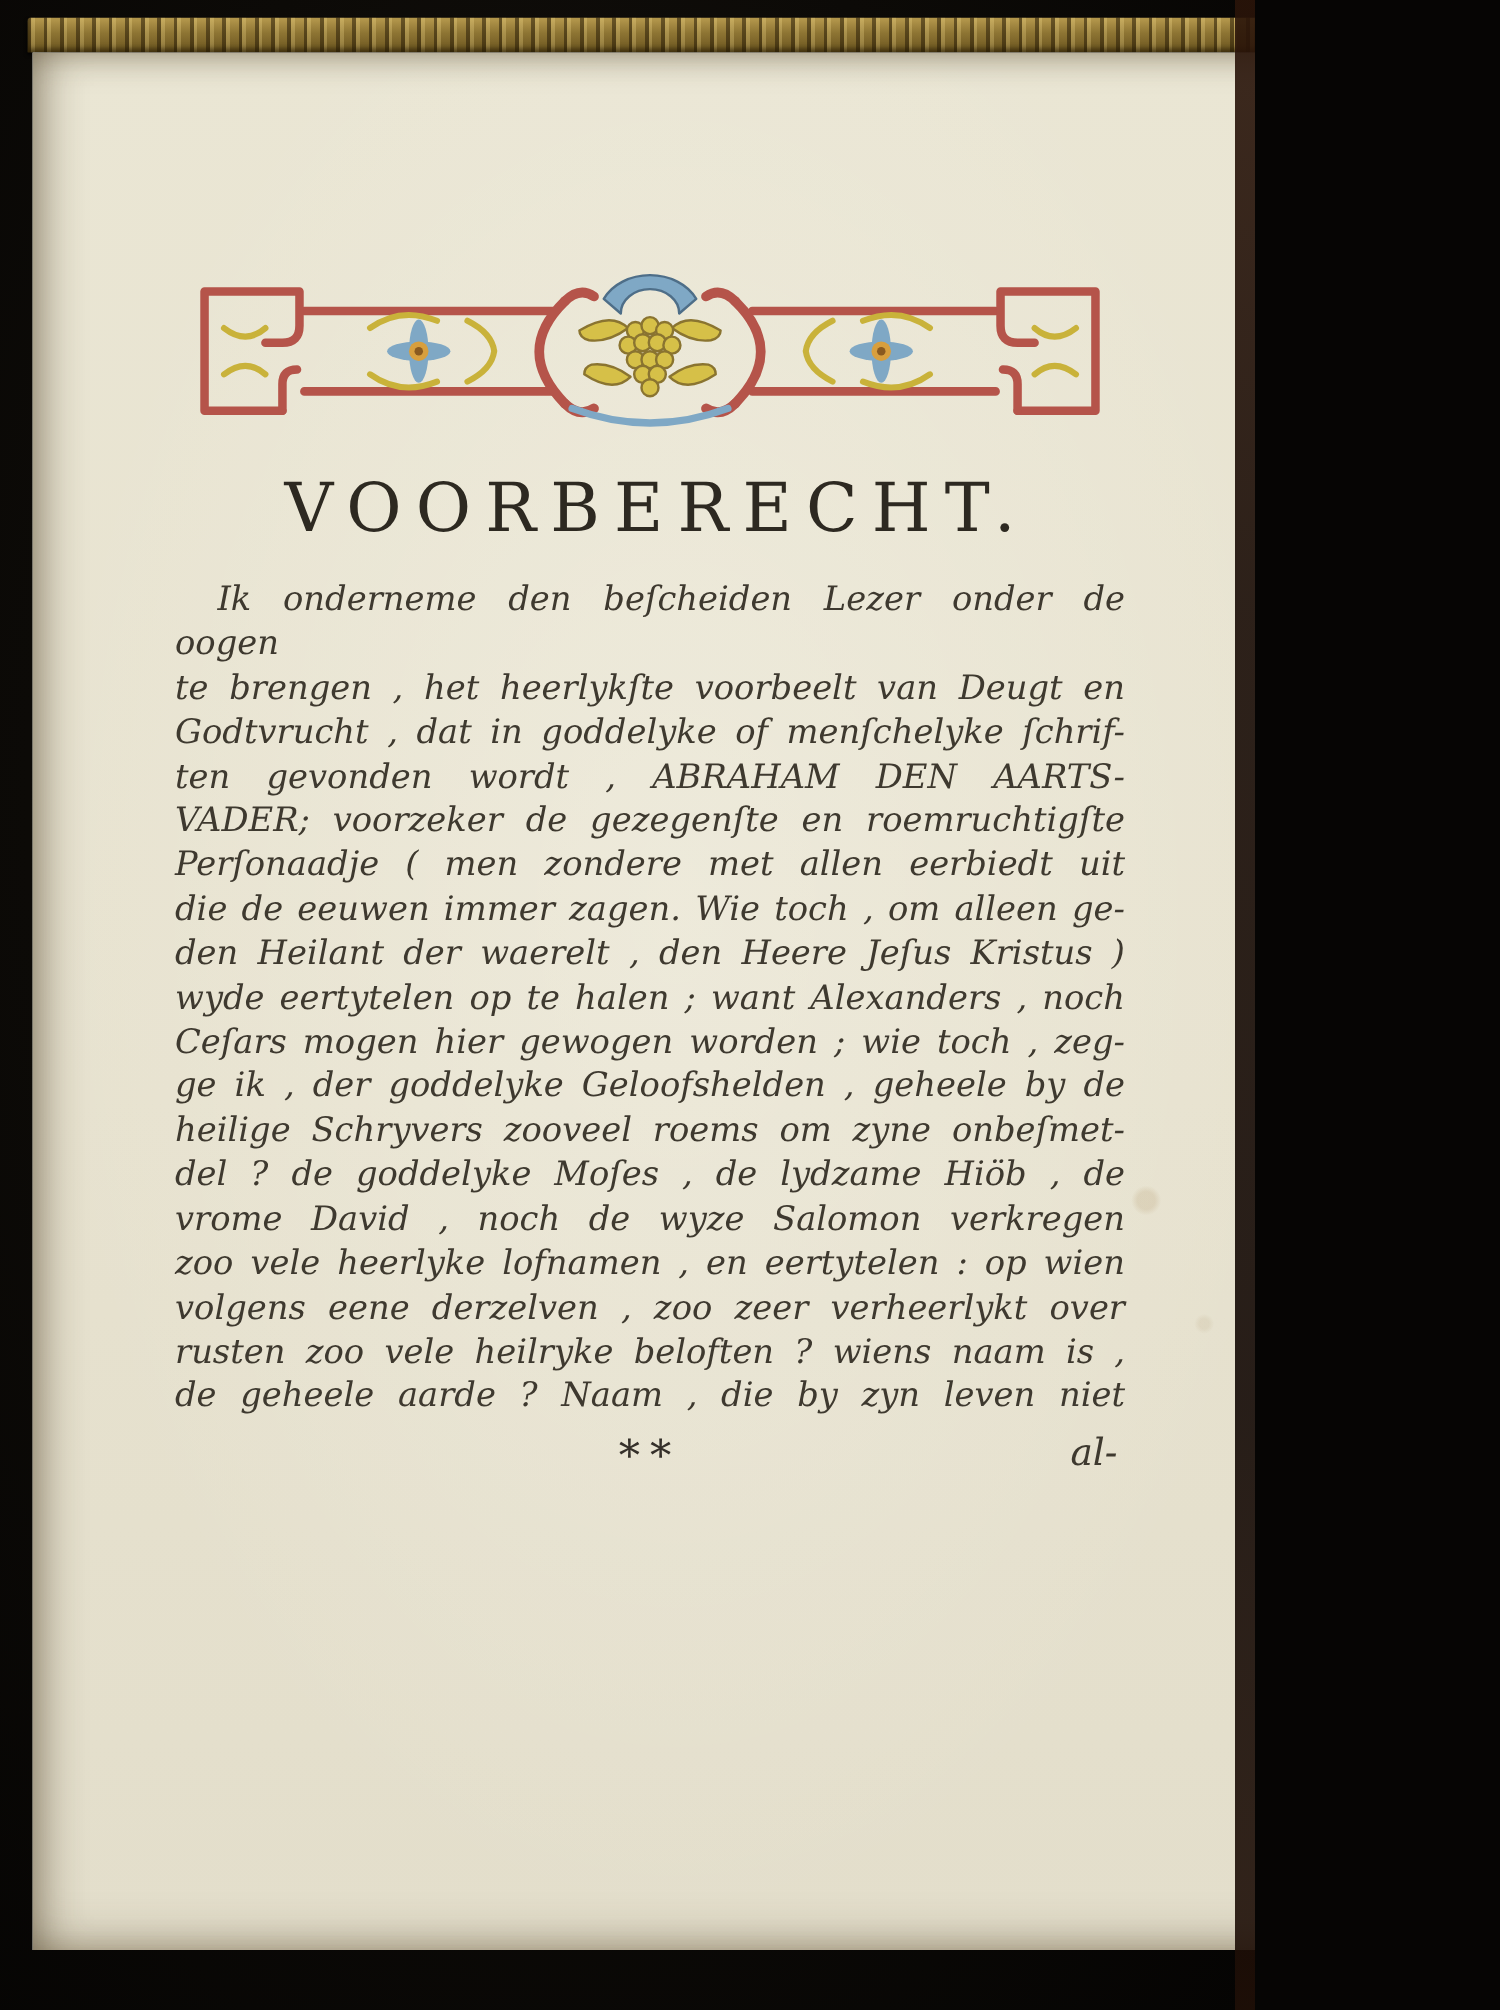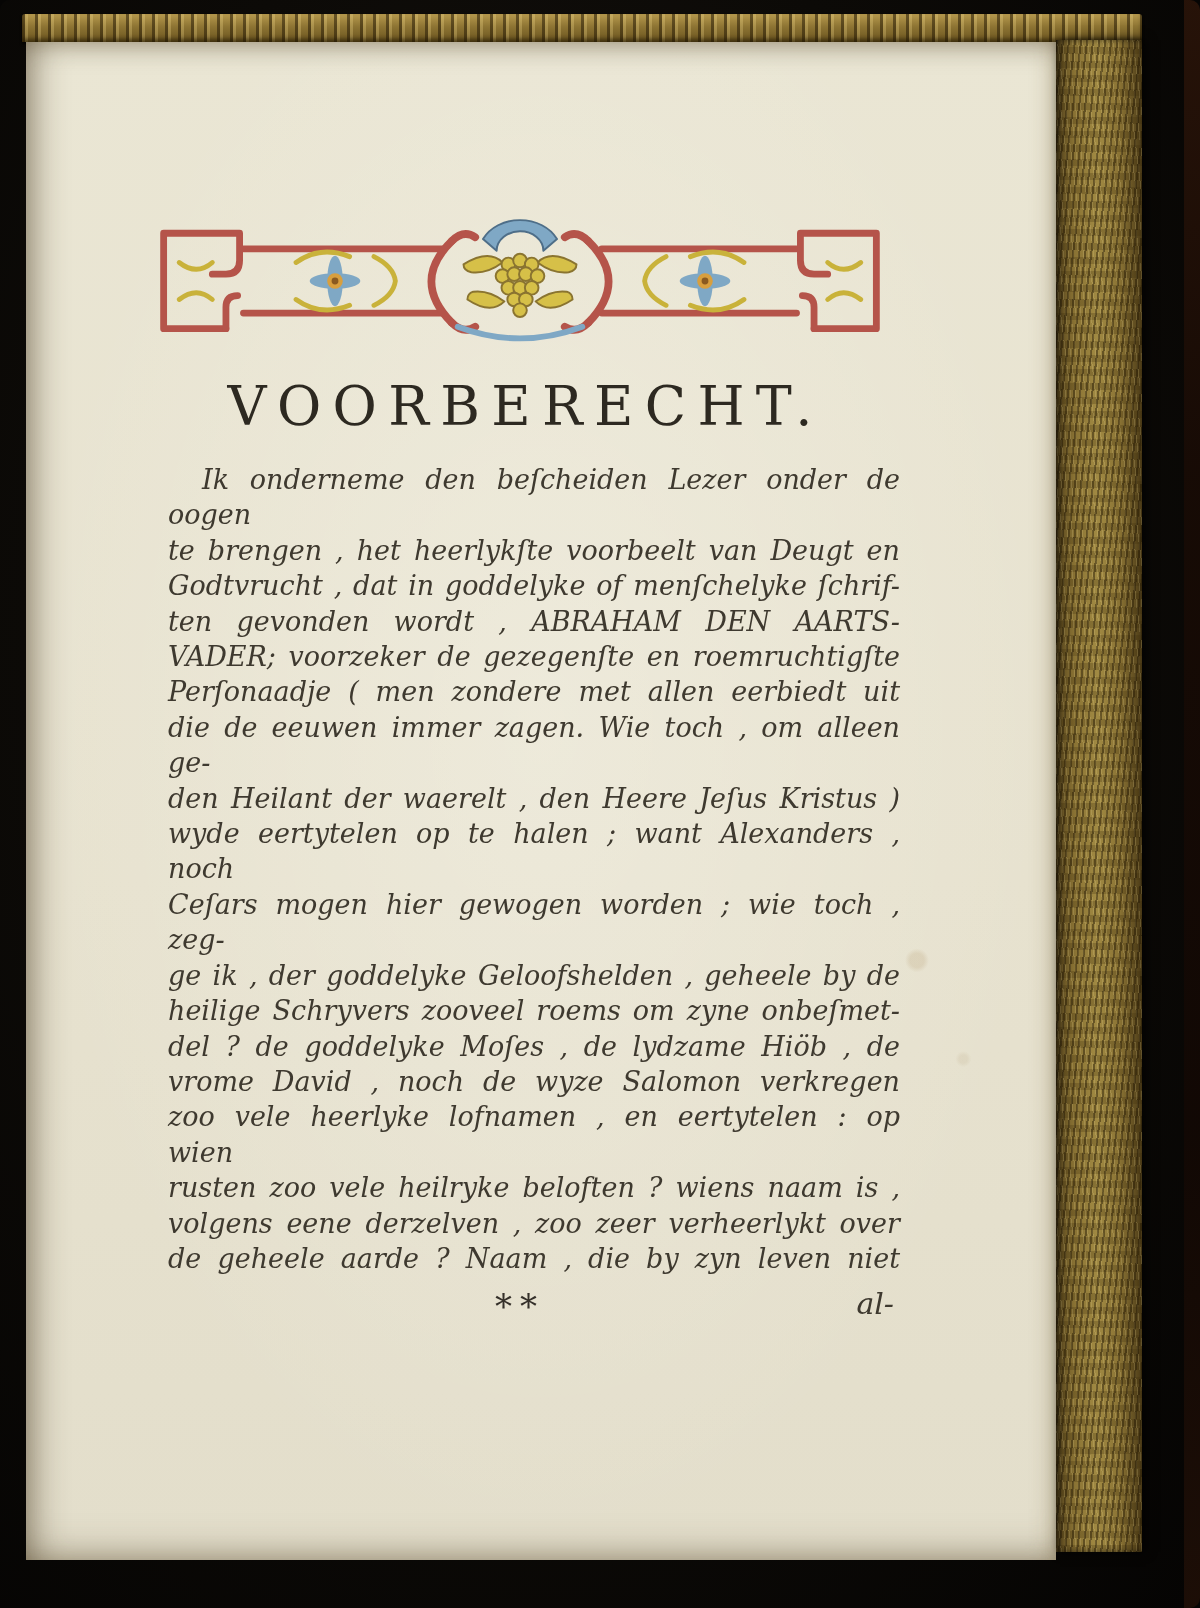--- a/index.html
+++ b/index.html
@@ -1,20 +1,19 @@
 <!DOCTYPE html>
 <html><head>
 <meta charset="utf-8">
 <style>
   html,body{margin:0;padding:0;background:#060504;}
   .scene{
-    position:relative;width:1200px;height:1608px;overflow:hidden;
+    position:relative;width:1004px;height:1608px;overflow:hidden;
     background:radial-gradient(ellipse at 45% 40%, #171310 0%, #0c0a07 55%, #050403 100%);
     font-family:"DejaVu Serif", serif;
-    border-radius:10px;
   }
   
   .top-gilt{
     position:absolute;left:22px;top:14px;width:1120px;height:28px;
     background:
       repeating-linear-gradient(90deg, rgba(40,28,6,.55) 0 3px, rgba(255,230,150,.25) 3px 6px, rgba(0,0,0,0) 6px 13px),
       linear-gradient(180deg,#b79a4e 0%, #8d7433 45%, #6a541f 100%);
     box-shadow:0 2px 3px rgba(0,0,0,.8), inset 0 -3px 4px rgba(30,20,0,.6);
     border-radius:3px 3px 0 0;
   }
@@ -47,21 +46,21 @@
       inset 0 18px 30px -18px rgba(70,55,25,.40),
       inset 0 -24px 40px -22px rgba(70,55,25,.38);
   }
   .content{position:absolute;left:114px;top:0;width:760px;}
   .headpiece{margin-top:163px;width:740px;height:150px;margin-left:10px;}
   .title{
     margin:20px 0 0 0;text-align:center;font-weight:normal;
     font-size:54px;letter-spacing:0.21em;text-indent:0.21em;
     color:#2d2921;font-family:"DejaVu Serif", serif;
   }
-  .body-text{margin-top:24px;color:#3e392f;margin-left:28px;}
+  .body-text{margin-top:24px;color:#3e392f;}
   .line{
     font-style:italic;font-size:27px;line-height:35.4px;width:100%;
     text-align:justify;text-align-last:justify;word-spacing:2px;
   }
   .line.first{text-indent:34px;}
   .footer-row{position:relative;height:44px;margin-top:10px;color:#3e392f;}
   .sig{
     position:absolute;left:50%;transform:translateX(-50%);
     font-size:34px;letter-spacing:8px;line-height:40px;color:#35302a;
   }
@@ -166,22 +165,22 @@
         <div class="line">Perſonaadje ( men zondere met allen eerbiedt uit</div>
         <div class="line">die de eeuwen immer zagen. Wie toch , om alleen ge-</div>
         <div class="line">den Heilant der waerelt , den Heere Jeſus Kristus )</div>
         <div class="line">wyde eertytelen op te halen ; want Alexanders , noch</div>
         <div class="line">Ceſars mogen hier gewogen worden ; wie toch , zeg-</div>
         <div class="line">ge ik , der goddelyke Geloofshelden , geheele by de</div>
         <div class="line">heilige Schryvers zooveel roems om zyne onbeſmet-</div>
         <div class="line">del ? de goddelyke Moſes , de lydzame Hiöb , de</div>
         <div class="line">vrome David , noch de wyze Salomon verkregen</div>
         <div class="line">zoo vele heerlyke lofnamen , en eertytelen : op wien</div>
+        <div class="line">volgens eene derzelven , zoo zeer verheerlykt over</div>
         <div class="line">rusten zoo vele heilryke beloften ? wiens naam is ,</div>
-        <div class="line">volgens eene derzelven , zoo zeer verheerlykt over</div>
         <div class="line">de geheele aarde ? Naam , die by zyn leven niet</div>
       </div>
 
       <div class="footer-row">
         <span class="sig">**</span>
         <span class="catchword">al-</span>
       </div>
 
     </div>
   </div>

